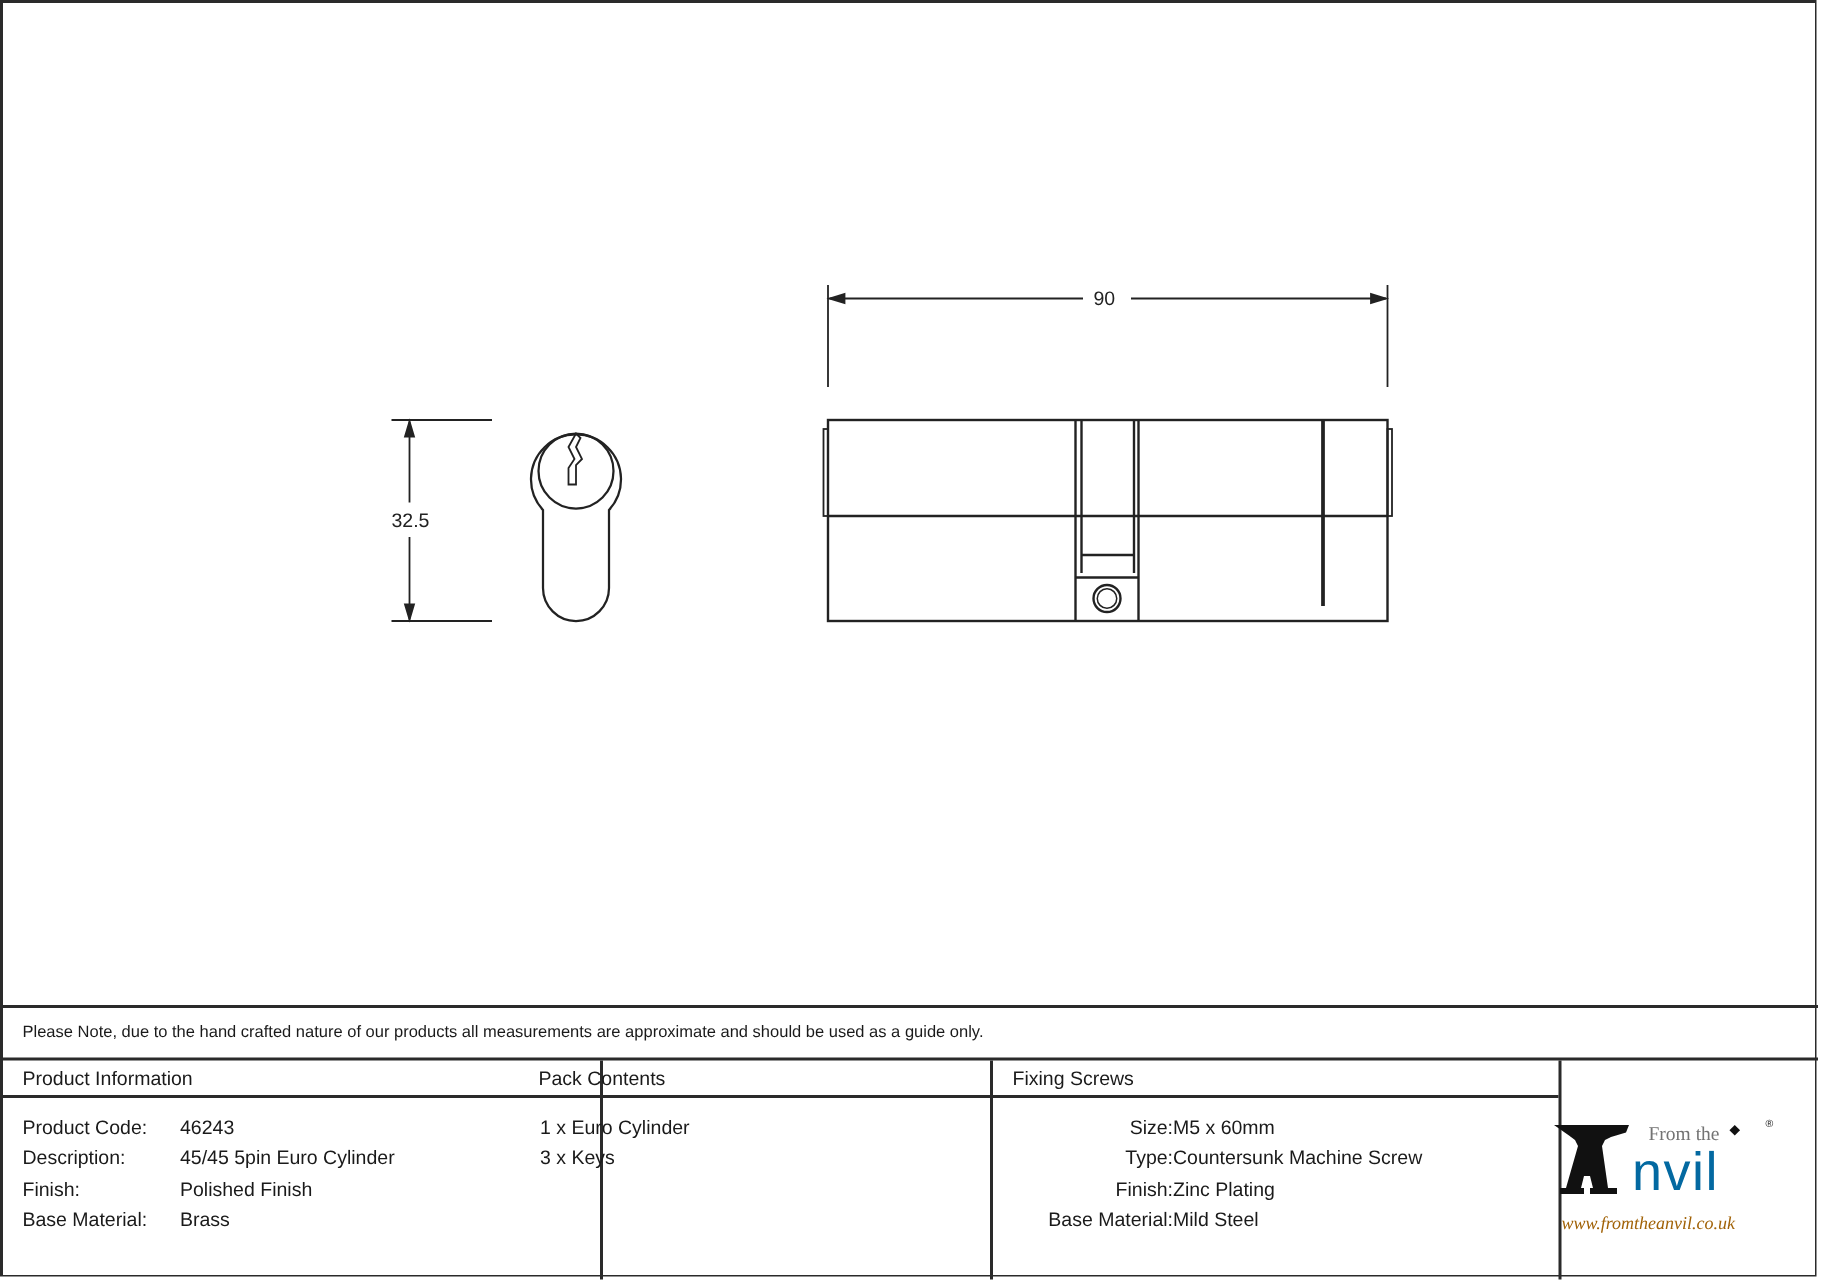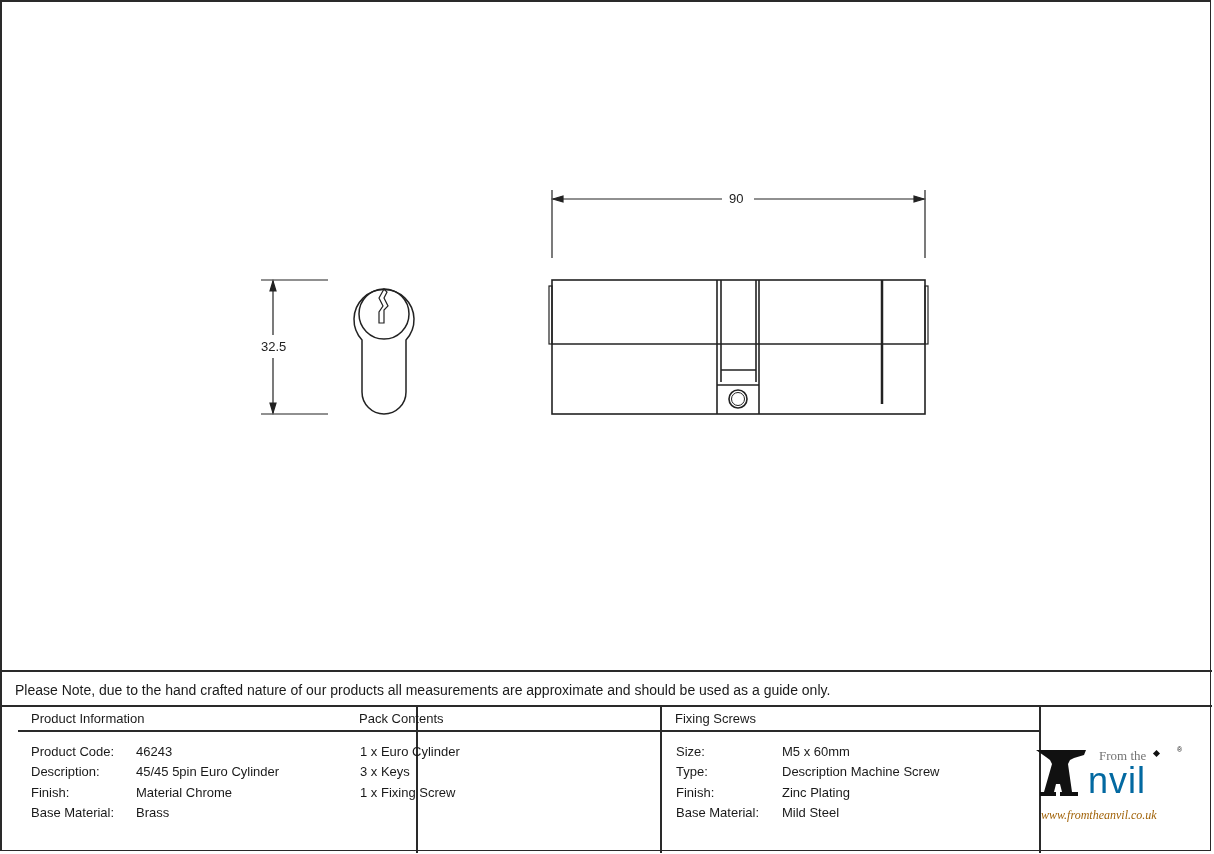--- a/index.html
+++ b/index.html
@@ -6,32 +6,32 @@
     body { width: 1214px; height: 854px; position: relative; overflow: hidden;
            font-family: "Liberation Sans", "DejaVu Sans", sans-serif; color: #1a1a1a; }
     .sheet { position: absolute; left: 0; top: 0; width: 1211px; height: 851px;
              border-left: 2px solid #2a2a2a; border-top: 2px solid #2a2a2a;
              border-right: 1px solid #2a2a2a; border-bottom: 1px solid #2a2a2a; box-sizing: border-box; }
     .drawing { position: absolute; left: 0; top: 0; width: 1214px; height: 670px; }
     .drawing svg { position: absolute; left: 0; top: 0; }
     .dim-label { position: absolute; font-size: 13px; background: #fff; padding: 0 6px; color: #222; text-align: center; }
     .note-row { position: absolute; left: 2px; top: 670px; width: 1210px; height: 37px;
                 border-top: 2px solid #2a2a2a; border-bottom: 2px solid #2a2a2a; box-sizing: border-box; }
-    .note-text { position: absolute; left: 13px; top: 10px; font-size: 14px; }
+    .note-text { position: absolute; left: 13px; top: 10px; font-size: 11px; }
     .col { position: absolute; top: 707px; height: 146px; box-sizing: border-box; }
     .col-head { height: 25px; border-bottom: 2px solid #2a2a2a; box-sizing: border-box;
                 font-size: 13px; padding: 4px 0 0 13px; }
     .col-body { padding: 9px 0 0 13px; font-size: 13px; }
     .kv { display: flex; height: 20.5px; align-items: center; }
     .kv .k { width: 105px; }
-    .col1 { left: 2px; width: 400px; border-right: 2px solid #2a2a2a; margin-left: 16px; }
+    .col1 { left: 2px; width: 400px; border-right: 2px solid #2a2a2a; }
     .col2 { left: 346px; width: 316px; border-right: 2px solid #2a2a2a; }
     .col2 .col-body { padding-left: 14px; }
     .col3 { left: 662px; width: 379px; border-right: 2px solid #2a2a2a; }
-    .col3 .col-body { padding-left: 14px; }
+    .col3 .col-body { padding-left: 14px; text-align: right; }
     .col3 .kv .k { width: 106px; }
     .col4 { left: 999px; width: 213px; }
     .logo { position: absolute; left: 1032px; top: 742px; width: 160px; height: 75px; }
     .logo-from { position: absolute; left: 67px; top: 6px; font-family: "Liberation Serif", serif; font-size: 13px; color: #737373; }
     .logo-anvil { position: absolute; left: 50px; top: 6px; font-family: Liberation Sans, sans-serif; font-size: 36px; color: #0369a1; letter-spacing: 1px; line-height: 50px; }
     .logo-url { position: absolute; left: 9px; top: 66px; font-family: "Liberation Serif", serif; font-style: italic; font-size: 12px; color: #a16207; }
     .logo-reg { position: absolute; left: 145px; top: 4px; font-size: 7px; color: #111; }
   </style>
 </head>
 <body>
@@ -97,48 +97,47 @@
     <div class="kv">
       <span class="k">Product Code:</span>
       <span class="v">46243</span>
     </div>
     <div class="kv">
       <span class="k">Description:</span>
       <span class="v">45/45 5pin Euro Cylinder</span>
     </div>
     <div class="kv">
       <span class="k">Finish:</span>
-      <span class="v">Material Chrome</span>
+      <span class="v">Polished Finish</span>
     </div>
     <div class="kv">
       <span class="k">Base Material:</span>
       <span class="v">Brass</span>
     </div>
   </div>
 </div>
 
 <div class="col col2">
   <div class="col-head">Pack Contents</div>
   <div class="col-body">
     <div class="kv">1 x Euro Cylinder</div>
     <div class="kv">3 x Keys</div>
-    <div class="kv">1 x Fixing Screw</div>
   </div>
 </div>
 
 <div class="col col3">
   <div class="col-head">Fixing Screws</div>
   <div class="col-body">
     <div class="kv">
       <span class="k">Size:</span>
       <span class="v">M5 x 60mm</span>
     </div>
     <div class="kv">
       <span class="k">Type:</span>
-      <span class="v">Description Machine Screw</span>
+      <span class="v">Countersunk Machine Screw</span>
     </div>
     <div class="kv">
       <span class="k">Finish:</span>
       <span class="v">Zinc Plating</span>
     </div>
     <div class="kv">
       <span class="k">Base Material:</span>
       <span class="v">Mild Steel</span>
     </div>
   </div>

